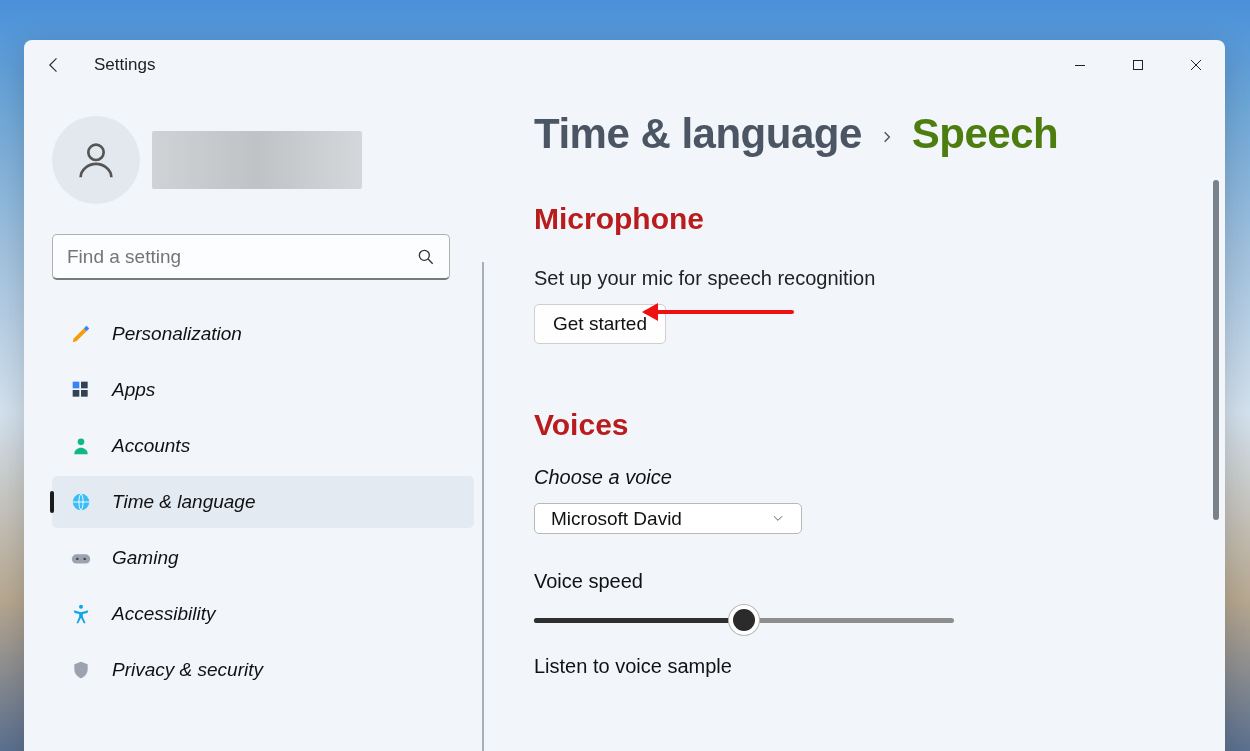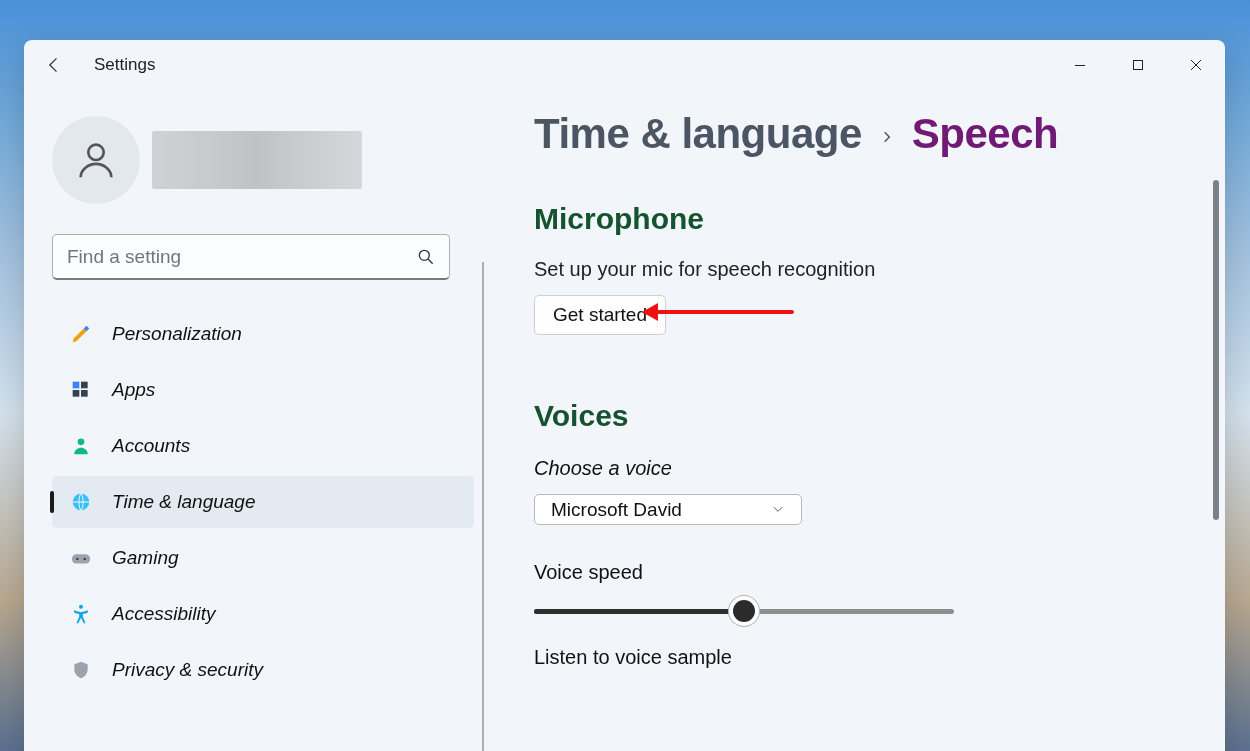--- a/index.html
+++ b/index.html
@@ -83,24 +83,24 @@
   .vdiv { position:absolute; left:458px; top:222px; bottom:0; width:2px; background:#4e5661; opacity:.45; }
   .content {
     flex:1;
     padding: 10px 30px 0 50px;
     position:relative;
     overflow:hidden;
   }
   .breadcrumb { display:flex; align-items:center; gap:18px; margin-top:10px; }
   .bc-parent { font-size:42px; font-weight:600; color:#4b5563; letter-spacing:-.5px; }
   .bc-chevron { font-size:20px; color:#555; margin-top:6px; }
-  .bc-current { font-size:42px; font-weight:600; color:#701a75; letter-spacing:-.5px; }
-  .section-h { font-size:30px; font-weight:600; color:#14532d; }
+  .bc-current { font-size:42px; font-weight:600; color:#4d7c0f; letter-spacing:-.5px; }
+  .section-h { font-size:30px; font-weight:600; color:#b91c1c; }
   .section-microphone { margin-top:44px; }
-  .mic-desc { font-size:20px; color:#222; margin-top:22px; }
+  .mic-desc { font-size:20px; color:#222; margin-top:31px; }
   .get-started {
     margin-top:14px;
     display:inline-flex; align-items:center; justify-content:center;
     height:40px; padding:0 18px;
     background:#fefefe;
     border:1px solid #cfcfcf;
     border-radius:5px;
     font-size:19px; color:#111;
     cursor:pointer;
   }

